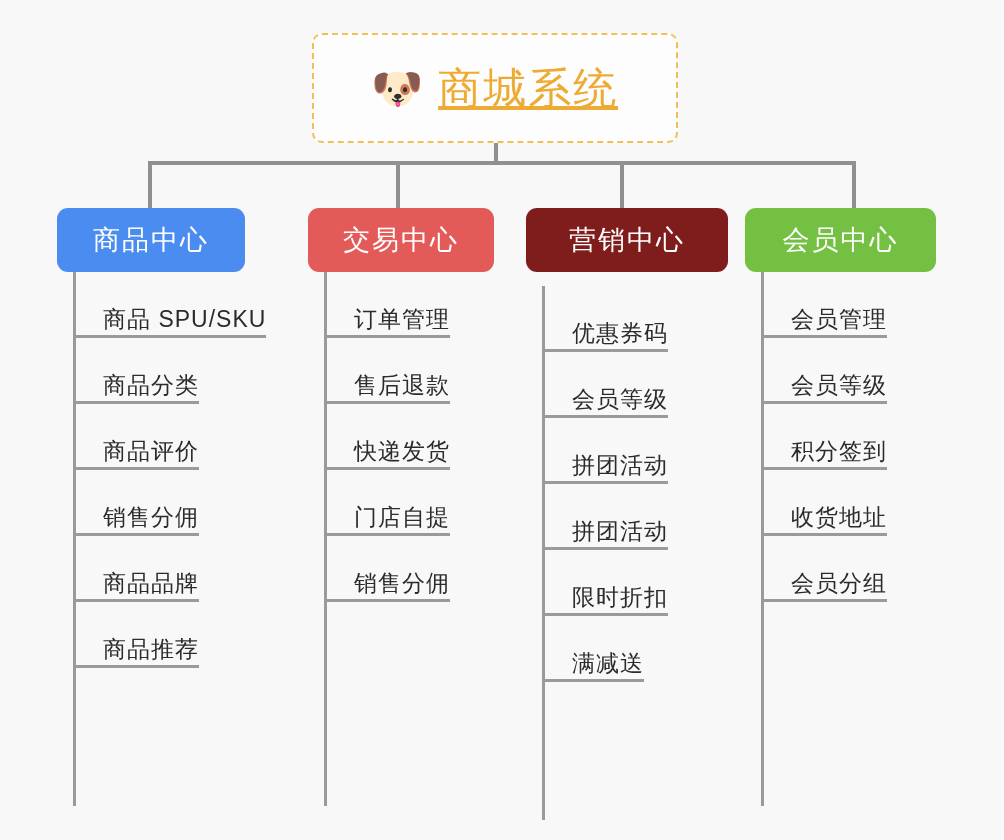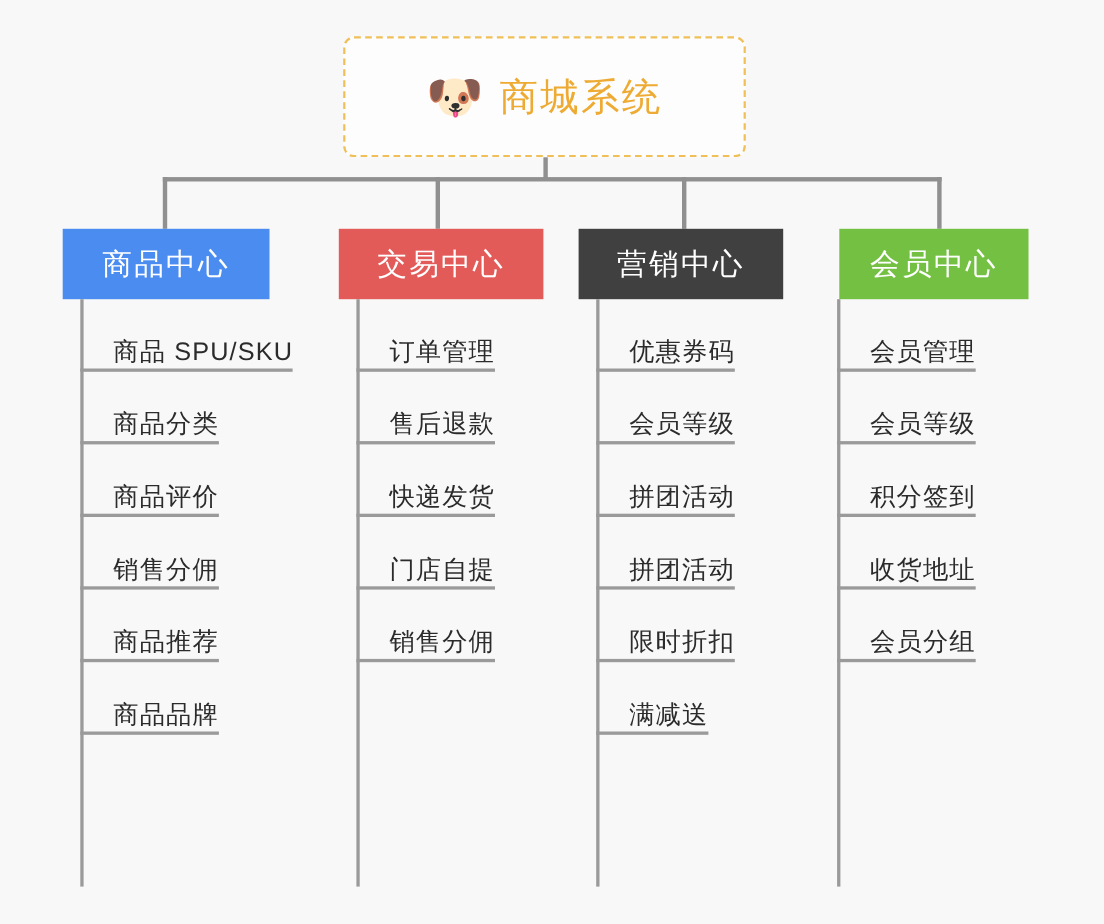--- a/index.html
+++ b/index.html
@@ -35,40 +35,41 @@
     justify-content: center;
     gap: 14px;
   }
   .root-emoji {
     font-size: 42px;
     line-height: 1;
     display: block;
     margin-top: 2px;
   }
   .root-title {
-    font-size: 35px;
+    font-size: 43px;
     color: #eeab33;
     letter-spacing: 2px;
     line-height: 1;
     white-space: nowrap;
+    text-decoration: underline;
   }
 
   
   .conn {
     position: absolute;
     background: #909090;
   }
   .conn-v { width: 4px; }
   .conn-h { height: 4px; }
 
   
   .col-header {
     position: absolute;
     height: 64px;
-    border-radius: 0;
+    border-radius: 11px;
     display: flex;
     align-items: center;
     justify-content: center;
     color: #ffffff;
     font-size: 27px;
     letter-spacing: 2px;
     white-space: nowrap;
   }
 
   
@@ -125,24 +126,24 @@
   <div class="conn conn-v" style="left: 396px; top: 161px; height: 47px; background: rgb(144, 144, 144);"></div>
   <div class="conn conn-v" style="left: 620px; top: 161px; height: 47px; background: rgb(144, 144, 144);"></div>
   <div class="conn conn-v" style="left: 852px; top: 161px; height: 47px; background: rgb(144, 144, 144);"></div>
 
   <div class="col-header" style="left: 57px; top: 208px; width: 188px; background: rgb(74, 140, 240);">
       <span>商品中心</span>
     </div>
   <div class="col-header" style="left: 308px; top: 208px; width: 186px; background: rgb(227, 91, 89);">
       <span>交易中心</span>
     </div>
-  <div class="col-header" style="left: 526px; top: 208px; width: 186px; background: #404040; font-family: Liberation Mono, monospace;">
+  <div class="col-header" style="left: 526px; top: 208px; width: 202px; background: #7f1d1d; font-family: Liberation Mono, monospace;">
       <span>营销中心</span>
     </div>
-  <div class="col-header" style="left: 763px; top: 208px; width: 172px; background: rgb(116, 192, 67);">
+  <div class="col-header" style="left: 745px; top: 208px; width: 191px; background: rgb(116, 192, 67);">
       <span>会员中心</span>
     </div>
 
   <div class="column" style="left:57px;width:250px;">
       <div class="col-spine" style="height: 534px;"></div>
       <div class="leaf">
         <span class="leaf-label">商品 SPU/SKU</span>
         <div class="leaf-underline" style="width: 193px;"></div>
       </div>
       <div class="leaf">
@@ -151,27 +152,27 @@
       </div>
       <div class="leaf">
         <span class="leaf-label">商品评价</span>
         <div class="leaf-underline" style="width: 126px;"></div>
       </div>
       <div class="leaf">
         <span class="leaf-label">销售分佣</span>
         <div class="leaf-underline" style="width: 126px;"></div>
       </div>
       <div class="leaf">
+        <span class="leaf-label">商品品牌</span>
+        <div class="leaf-underline" style="width: 126px;"></div>
+      </div>
+      <div class="leaf">
         <span class="leaf-label">商品推荐</span>
         <div class="leaf-underline" style="width: 126px;"></div>
       </div>
-      <div class="leaf">
-        <span class="leaf-label">商品品牌</span>
-        <div class="leaf-underline" style="width: 126px;"></div>
-      </div>
     </div>
   <div class="column" style="left:308px;width:230px;">
       <div class="col-spine" style="height: 534px;"></div>
       <div class="leaf">
         <span class="leaf-label">订单管理</span>
         <div class="leaf-underline" style="width: 126px;"></div>
       </div>
       <div class="leaf">
         <span class="leaf-label">售后退款</span>
         <div class="leaf-underline" style="width: 126px;"></div>
@@ -182,21 +183,21 @@
       </div>
       <div class="leaf">
         <span class="leaf-label">门店自提</span>
         <div class="leaf-underline" style="width: 126px;"></div>
       </div>
       <div class="leaf">
         <span class="leaf-label">销售分佣</span>
         <div class="leaf-underline" style="width: 126px;"></div>
       </div>
     </div>
-  <div class="column" style="left:526px;width:230px;">
+  <div class="column" style="left:526px;width:230px;margin-top:14px;">
       <div class="col-spine" style="height: 534px;"></div>
       <div class="leaf">
         <span class="leaf-label">优惠券码</span>
         <div class="leaf-underline" style="width: 126px;"></div>
       </div>
       <div class="leaf">
         <span class="leaf-label">会员等级</span>
         <div class="leaf-underline" style="width: 126px;"></div>
       </div>
       <div class="leaf">

